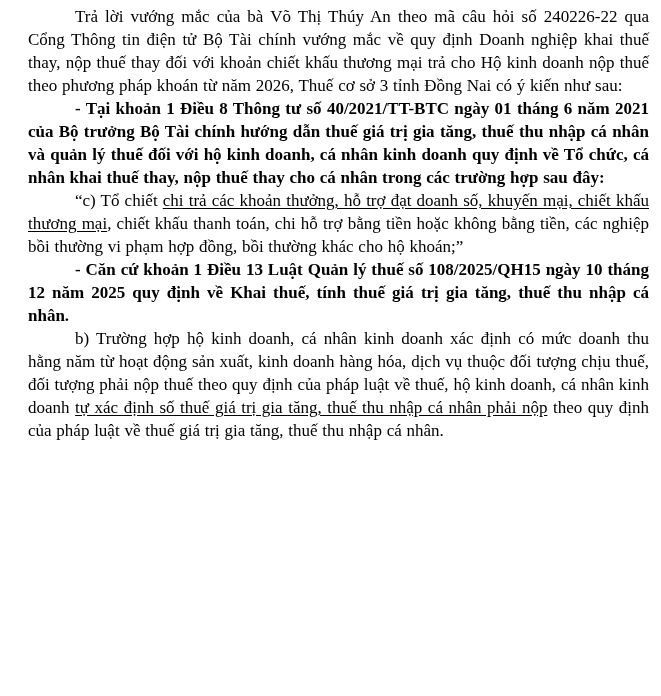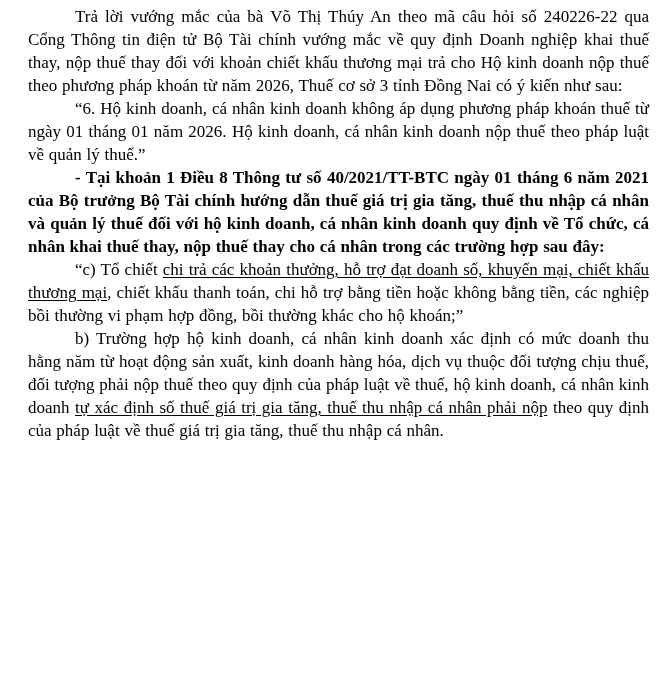--- a/index.html
+++ b/index.html
@@ -39,22 +39,22 @@
   }
 </style>
 </head>
 <body>
 
 <div class="page">
 
   <p class="para normal"><span>Trả lời vướng mắc của bà Võ Thị Thúy An theo mã câu hỏi số 240226-22 qua Cổng Thông tin điện tử Bộ Tài chính vướng mắc về quy định Doanh nghiệp khai thuế thay, nộp thuế thay đối với khoản chiết khấu thương mại trả cho Hộ kinh doanh nộp thuế theo phương pháp khoán từ năm 2026, Thuế cơ sở 3 tỉnh Đồng Nai có ý kiến như sau:</span></p>
 
 
-  <p class="para normal"><span>“6. Hộ kinh doanh, cá nhân kinh doanh không áp dụng phương pháp khoán thuế từ ngày 01 tháng 01 năm 2026. Hộ kinh doanh, cá nhân kinh doanh nộp thuế theo pháp luật về quản lý thuế.”</span></p>
 
   <p class="para bold"><span>- Tại khoản 1 Điều 8 Thông tư số 40/2021/TT-BTC ngày 01 tháng 6 năm 2021 của Bộ trưởng Bộ Tài chính hướng dẫn thuế giá trị gia tăng, thuế thu nhập cá nhân và quản lý thuế đối với hộ kinh doanh, cá nhân kinh doanh quy định về Tổ chức, cá nhân khai thuế thay, nộp thuế thay cho cá nhân trong các trường hợp sau đây:</span></p>
 
   <p class="para normal"><span>“c) Tổ chiết </span><span class="u">chi trả các khoản thưởng, hỗ trợ đạt doanh số, khuyến mại, chiết khấu thương mại</span><span>, chiết khấu thanh toán, chi hỗ trợ bằng tiền hoặc không bằng tiền, các nghiệp bồi thường vi phạm hợp đồng, bồi thường khác cho hộ khoán;”</span></p>
 
+  <p class="para bold"><span>- Căn cứ khoản 1 Điều 13 Luật Quản lý thuế số 108/2025/QH15 ngày 10 tháng 12 năm 2025 quy định về Khai thuế, tính thuế giá trị gia tăng, thuế thu nhập cá nhân.</span></p>
 
   <p class="para normal"><span>b) Trường hợp hộ kinh doanh, cá nhân kinh doanh xác định có mức doanh thu hằng năm từ hoạt động sản xuất, kinh doanh hàng hóa, dịch vụ thuộc đối tượng chịu thuế, đối tượng phải nộp thuế theo quy định của pháp luật về thuế, hộ kinh doanh, cá nhân kinh doanh </span><span class="u">tự xác định số thuế giá trị gia tăng, thuế thu nhập cá nhân phải nộp</span><span> theo quy định của pháp luật về thuế giá trị gia tăng, thuế thu nhập cá nhân.</span></p>
 
 </div>
 
 </body></html>

